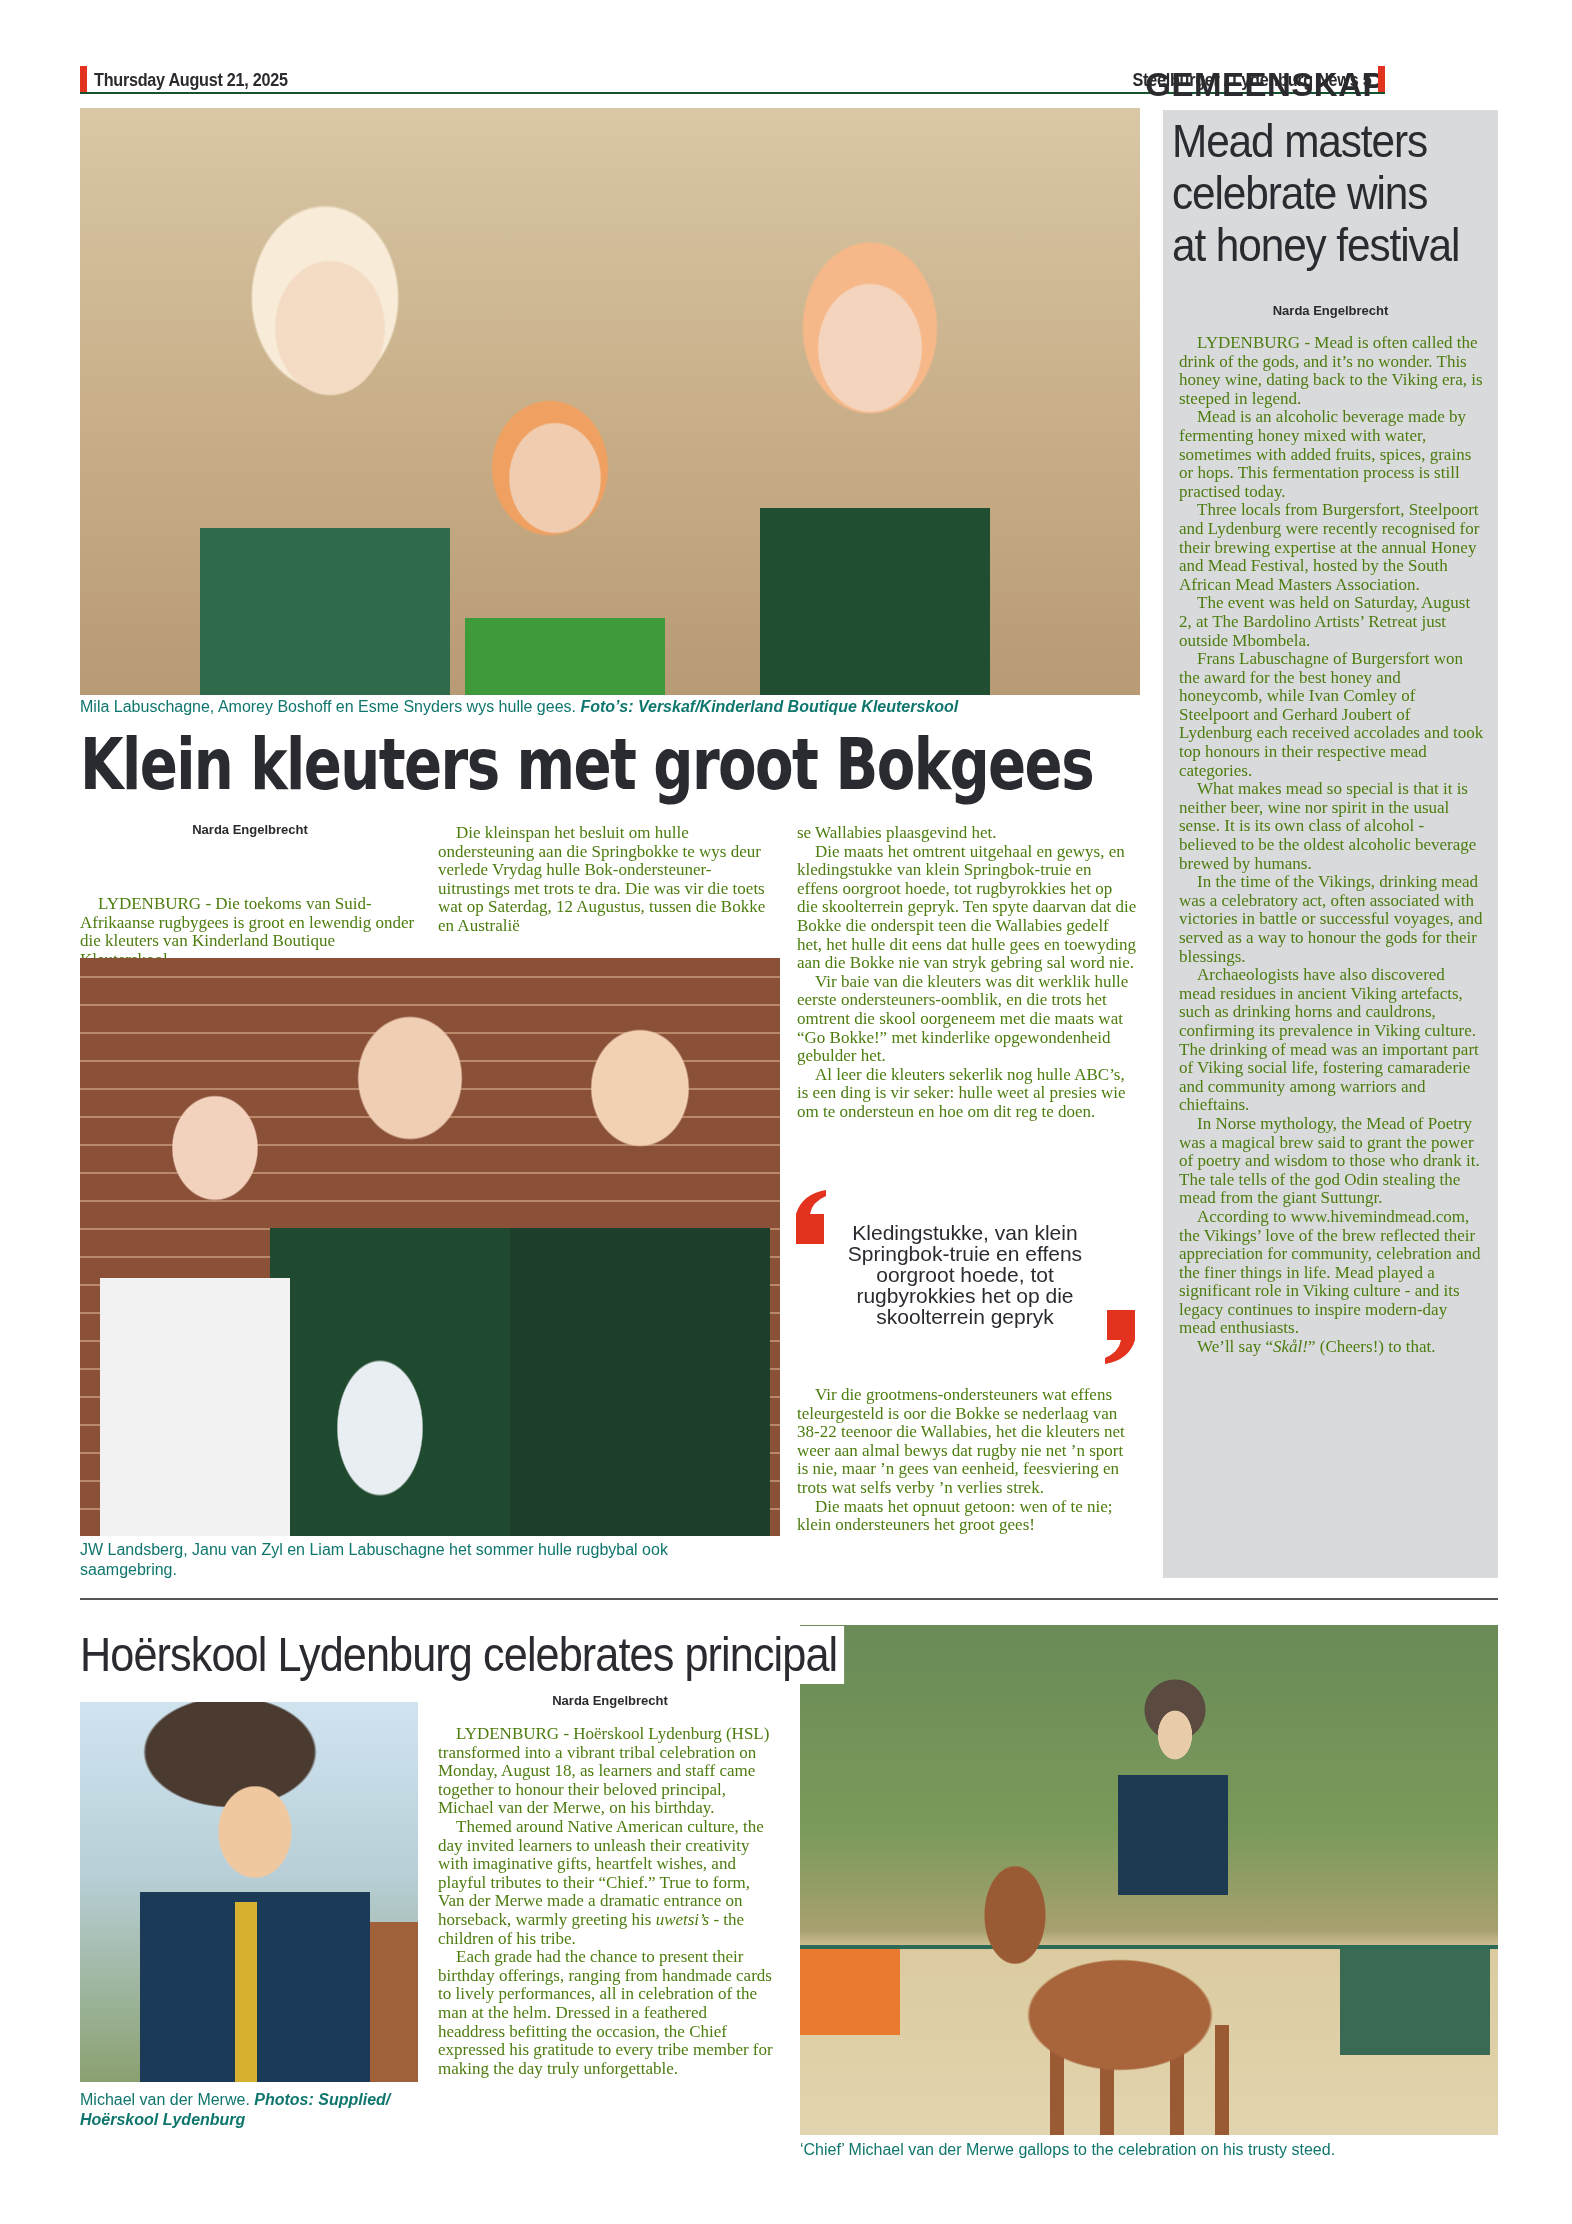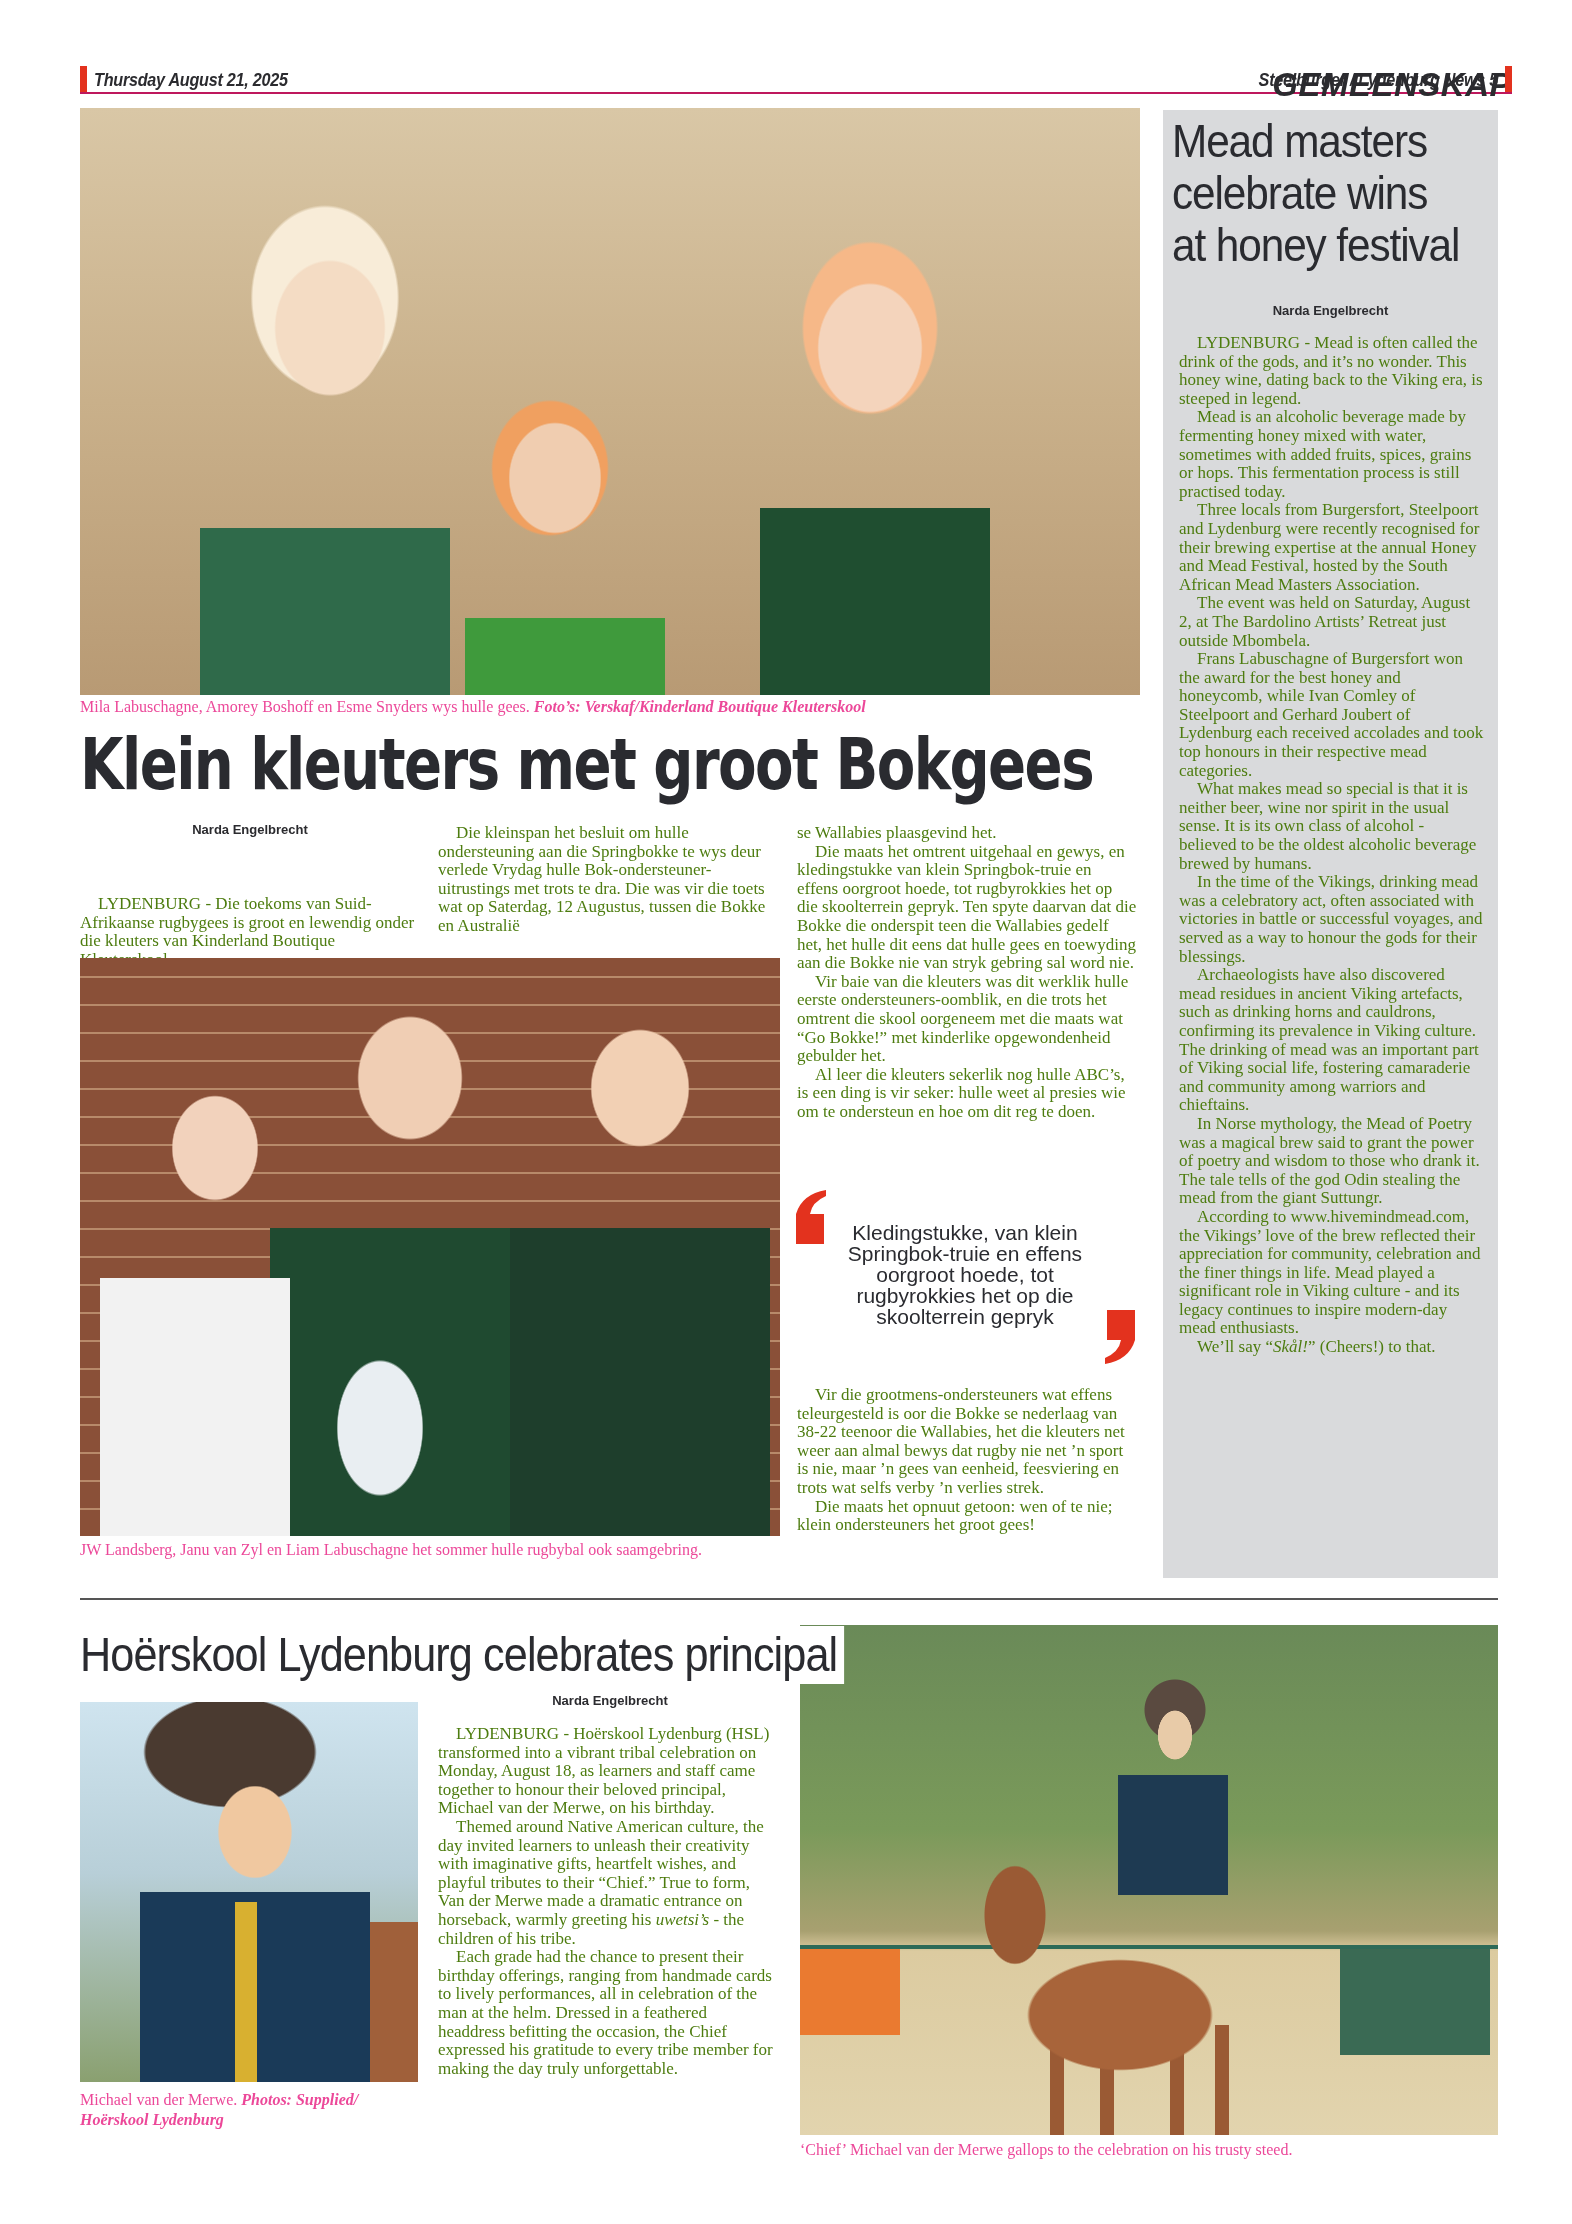--- a/index.html
+++ b/index.html
@@ -1,20 +1,20 @@
 <!DOCTYPE html>
 <html><head>
   <meta charset="utf-8">
   <style>
     * { box-sizing: border-box; margin: 0; padding: 0; }
     html, body { width: 1572px; height: 2224px; background: #ffffff; overflow: hidden; }
     body { position: relative; font-family: "Liberation Serif", serif; color: #2b2b2f; }
 
     
-    .header { position: absolute; left: 80px; top: 66px; width: 1432px; height: 28px; border-bottom: 2px solid #be185d; font-style: italic; }
+    .header { position: absolute; left: 80px; top: 66px; width: 1305px; height: 28px; border-bottom: 2px solid #14532d; }
     .header .bar-l { position: absolute; left: 0; top: 0; width: 7px; height: 26px; background: #e3321e; }
     .header .bar-r { position: absolute; right: 0; top: 0; width: 7px; height: 26px; background: #e3321e; }
     .header .date { position: absolute; left: 14px; top: 4px; font-family: "Liberation Sans", sans-serif; font-weight: bold; font-size: 18px; letter-spacing: -0.3px; transform: scaleX(0.9); transform-origin: left; }
     .header .section { position: absolute; left: 0; right: 0; top: 0; text-align: right; font-family: "Liberation Sans", sans-serif; font-weight: bold; font-size: 33px; letter-spacing: 0.5px; }
     .header .paper { position: absolute; right: 14px; top: 4px; font-family: "Liberation Sans", sans-serif; font-weight: bold; font-size: 18px; letter-spacing: -0.3px; transform: scaleX(0.9); transform-origin: right; }
 
     
     .photo { position: absolute; overflow: hidden; }
     .photo1 { left: 80px; top: 108px; width: 1060px; height: 587px;
       background:
@@ -60,21 +60,21 @@
         linear-gradient(#9a5a34, #9a5a34) 250px 400px / 14px 120px no-repeat,
         linear-gradient(#9a5a34, #9a5a34) 300px 400px / 14px 120px no-repeat,
         linear-gradient(#9a5a34, #9a5a34) 370px 400px / 14px 120px no-repeat,
         linear-gradient(#9a5a34, #9a5a34) 415px 400px / 14px 120px no-repeat,
         linear-gradient(#2d6a58, #2d6a58) 0 320px / 698px 4px no-repeat,
         linear-gradient(#ea7a30, #ea7a30) 0 320px / 100px 90px no-repeat,
         linear-gradient(#3a6a54, #3a6a54) 540px 320px / 150px 110px no-repeat,
         linear-gradient(180deg, #6a8a58 0%, #7a9a5a 40%, #a8a070 60%, #dccba0 64%, #e2d4ae 100%);
     }
 
-    .caption { position: absolute; font-family: Liberation Serif, serif; font-size: 16px; color: #ec4899; line-height: 20px; }
+    .caption { position: absolute; font-family: Liberation Sans, sans-serif; font-size: 16px; color: #0f766e; line-height: 20px; }
     .caption b { font-style: italic; font-weight: bold; }
 
     .headline-klein { position: absolute; left: 80px; top: 722px; font-family: "DejaVu Sans", sans-serif; font-weight: bold; font-size: 72px; letter-spacing: -2px; color: #2a2b30; transform: scaleX(0.78); transform-origin: left; white-space: nowrap; }
 
     .byline { position: absolute; font-family: "Liberation Sans", sans-serif; font-weight: bold; font-size: 13px; color: #2b2b2f; text-align: center; }
 
     .body-text { position: absolute; font-family: "Liberation Serif", serif; font-size: 17px; line-height: 18.6px; color: #4d7c0f; }
     .body-text p { text-indent: 18px; }
     .body-text p.noindent { text-indent: 0; }
     .body-text i { font-style: italic; }

